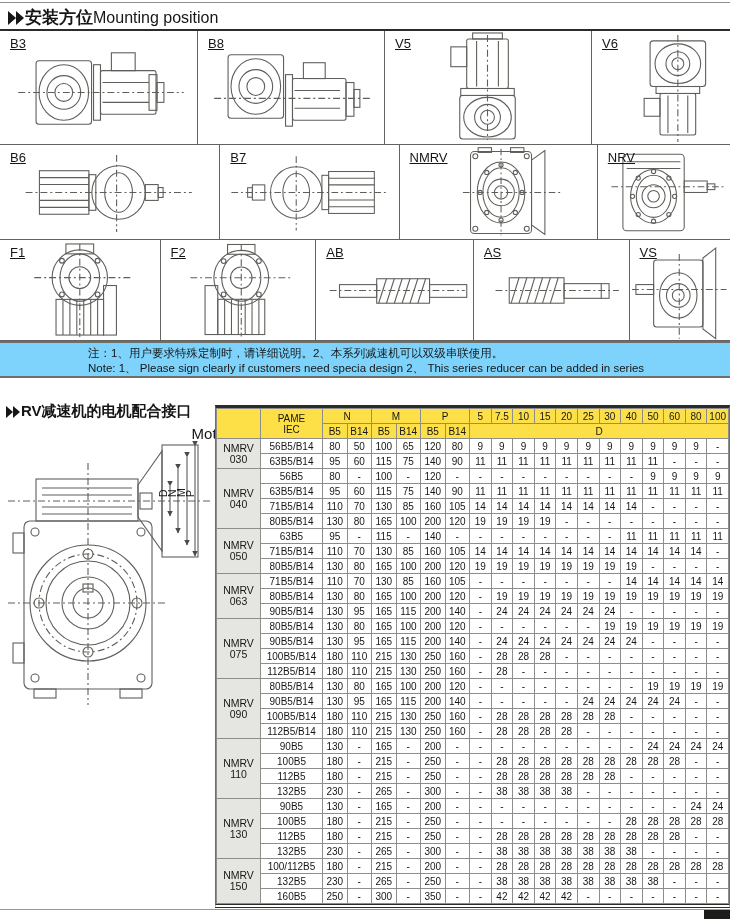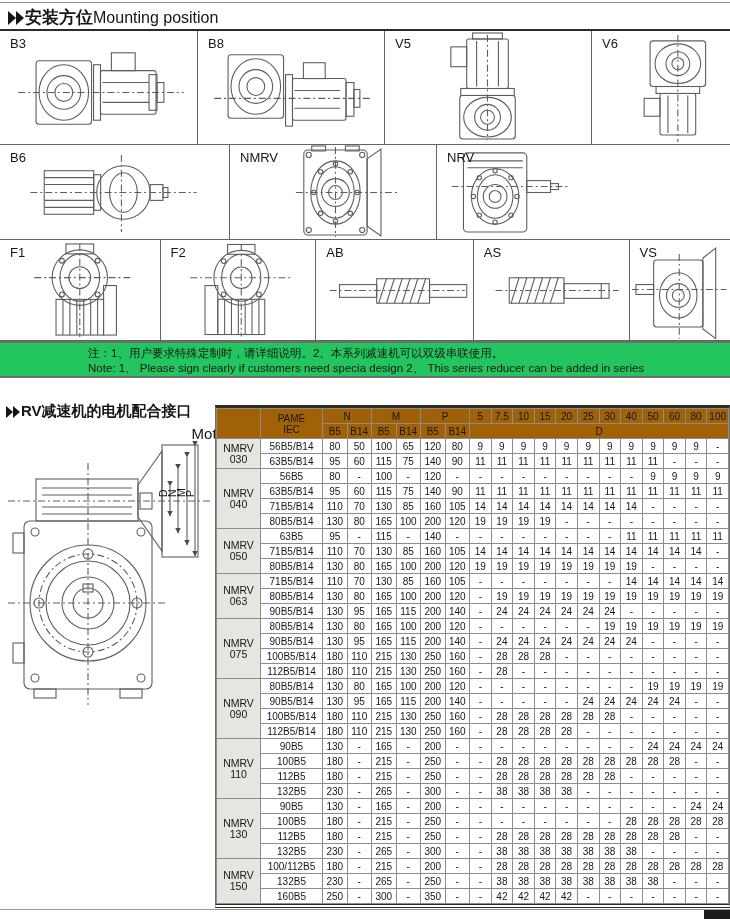--- a/index.html
+++ b/index.html
@@ -11,40 +11,40 @@
   .sec-head .zh { font-weight:bold; }
   .head1 .zh { font-size:17px; } .head1 .en { font-size:16px; }
   .head2 .zh { font-size:15px; } .head2 .en { font-size:15px;margin-top:44px; }
   .underline1 { position:absolute; top:29px; left:0; width:730px; height:2px; background:#2b2b28; }
 
   .mount-grid { position:absolute; top:31px; left:0; width:730px; }
   .mrow { display:flex; border-bottom:1px solid #63635f; }
   .r1 { height:114px; } .r2 { height:95px; } .r3 { height:101px; }
   .mcell { position:relative; border-right:1px solid #63635f; height:100%; }
   .mcell.last { border-right:none; }
-  .mlabel { position:absolute; top:5px; left:10px; font-size:13px; z-index:2; }
+  .mlabel { position:absolute; top:5px; left:10px; font-size:13px; z-index:2;text-decoration:underline; }
   .mcell svg { position:absolute; left:0; top:0; width:100%; height:100%; }
   .st { stroke:#5e5e5a; fill:none; stroke-width:1.1; }
   .dash { stroke-dasharray:7 3 2 3; }
 
   .note { position:absolute; top:341px; left:0; width:730px; height:37px;
-          background:#22c55e; border-top:2px solid #6e6e6a; border-bottom:2px solid #6e6e6a;
+          background:#7dd3fc; border-top:2px solid #6e6e6a; border-bottom:2px solid #6e6e6a;
           padding:3px 0 0 88px; font-size:11.5px; line-height:14.5px; }
 
   .rv-drawing { position:absolute; top:405px; left:0; width:215px; height:500px; }
   .dim { stroke:#4a4a46; stroke-width:1; }
   .dimlbl { font-size:10.5px; fill:#1a1a1a; font-family:"Liberation Sans",sans-serif; }
 
   .twrap { position:absolute; top:405px; left:215px; width:515px;
            border-top:3px solid #2b2b28; border-left:1px solid #6e6e6a; border-right:1px solid #6e6e6a;
            border-bottom:4px double #2b2b28; background:#fff; }
   table.fit { width:513px; border-collapse:collapse; table-layout:fixed; font-size:10px; }
   table.fit td { border:1px solid #8d8d89; text-align:center; height:15px; line-height:11px;
                  padding:0; overflow:hidden; white-space:nowrap; }
-  td.hd { background:#a16207; }
+  td.hd { background:#fde047; }
   td.model { background:#e5e5e1; font-size:10.5px; line-height:11px; }
   td.frame-hd { line-height:12px; }
 
   .bottom-rule { position:absolute; top:909px; left:0; width:730px; height:1px; background:#9a9a96; }
   .corner-tab { position:absolute; top:910px; right:0; width:26px; height:9px; background:#1c1c1a; }
 </style>
 </head>
 <body>
 
 <div class="page">
@@ -139,20 +139,37 @@
           <rect class="st" x="28" y="26" width="50" height="44"></rect>
           <line class="st" x1="28" y1="33" x2="78" y2="33"></line>
             <line class="st" x1="28" y1="40" x2="78" y2="40"></line>
           <line class="st" x1="28" y1="56" x2="78" y2="56"></line>
             <line class="st" x1="28" y1="63" x2="78" y2="63"></line>
           <rect class="st" x="78" y="30" width="7" height="36"></rect>
           <circle class="st" cx="108" cy="48" r="27"></circle>
           <ellipse class="st" cx="108" cy="48" rx="14" ry="20"></ellipse>
           <rect class="st" x="135" y="40" width="13" height="16"></rect>
           <rect class="st" x="148" y="43" width="5" height="10"></rect>
+        </svg>
+      </div>
+      <div class="mcell" style="width:187px">
+        <span class="mlabel">B7</span>
+        <svg viewBox="0 0 187 95">
+          <line class="st dash" x1="12" y1="48" x2="175" y2="48"></line>
+          <line class="st dash" x1="80" y1="10" x2="80" y2="88"></line>
+          <rect class="st" x="34" y="40" width="13" height="16"></rect>
+          <rect class="st" x="29" y="43" width="5" height="10"></rect>
+          <circle class="st" cx="80" cy="48" r="27"></circle>
+          <ellipse class="st" cx="80" cy="48" rx="14" ry="20"></ellipse>
+          <rect class="st" x="107" y="30" width="7" height="36"></rect>
+          <rect class="st" x="114" y="26" width="48" height="44"></rect>
+          <line class="st" x1="114" y1="33" x2="162" y2="33"></line>
+            <line class="st" x1="114" y1="40" x2="162" y2="40"></line>
+          <line class="st" x1="114" y1="56" x2="162" y2="56"></line>
+            <line class="st" x1="114" y1="63" x2="162" y2="63"></line>
         </svg>
       </div>
       <div class="mcell" style="width:207px">
         <span class="mlabel">NMRV</span>
         <svg viewBox="0 0 207 95">
           <line class="st dash" x1="66" y1="48" x2="168" y2="48"></line>
           <line class="st dash" x1="106" y1="2" x2="106" y2="93"></line>
           <rect class="st" x="74" y="5" width="64" height="86" rx="4"></rect>
           <rect class="st" x="82" y="1" width="14" height="5"></rect>
             <rect class="st" x="116" y="1" width="14" height="5"></rect>

